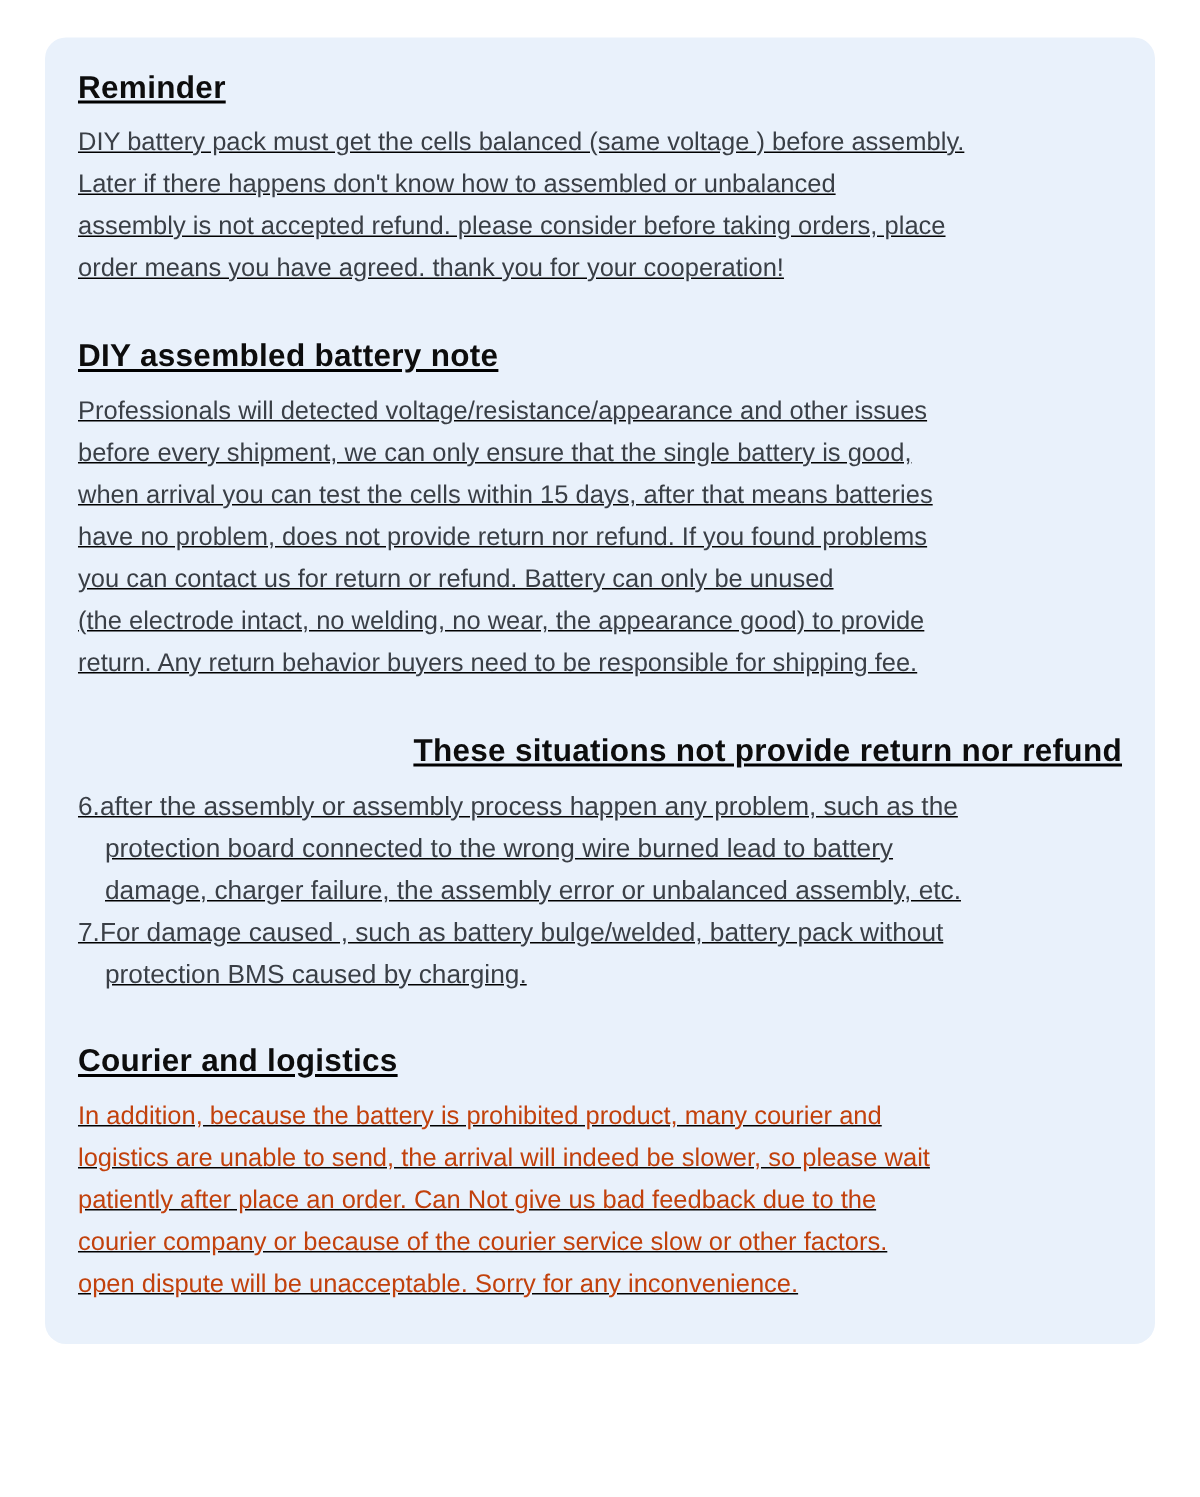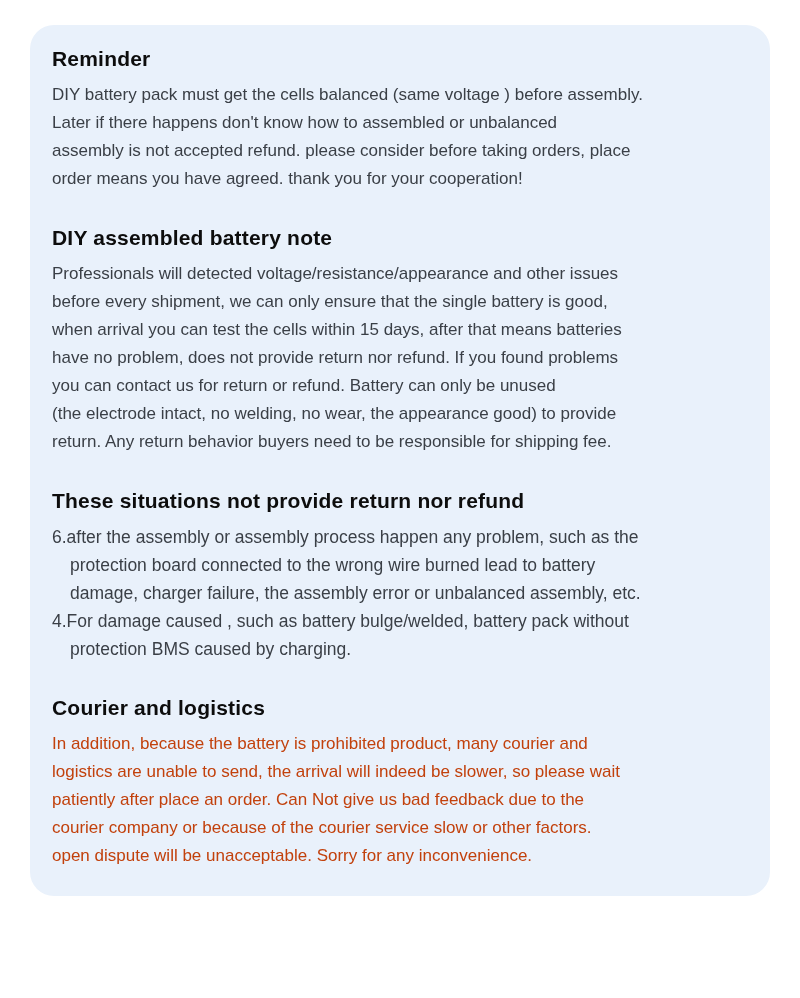--- a/index.html
+++ b/index.html
@@ -17,22 +17,23 @@
     background: #ffffff;
     overflow: hidden;
   }
   .card {
     position: absolute;
     left: 30px;
     top: 25px;
     width: 740px;
     box-sizing: border-box;
     background: #e9f1fb;
-    border-radius: 24px;
+    border-radius: 14px;
     padding: 21px 22px 26px 22px;
+    text-decoration: underline;
   }
   .section { margin: 0; }
   .section + .section { margin-top: 16px; }
   h2.heading {
     font-size: 21px;
     line-height: 26px;
     font-weight: bold;
     color: #0d0d0d;
     letter-spacing: 0.2px;
     margin: 32px 0 9px 0;
@@ -76,26 +77,26 @@
       <p class="body" style="color: rgb(58, 63, 70);">Professionals will detected voltage/resistance/appearance and other issues
 before every shipment, we can only ensure that the single battery is good,
 when arrival you can test the cells within 15 days, after that means batteries
 have no problem, does not provide return nor refund. If you found problems
 you can contact us for return or refund. Battery can only be unused
 (the electrode intact, no welding, no wear, the appearance good) to provide
 return. Any return behavior buyers need to be responsible for shipping fee.</p>
     </div>
 
     <div class="section">
-      <h2 class="heading" style="color: rgb(13, 13, 13);">These situations not provide return nor refund</h2>
+      <h2 class="heading" style="color: rgb(13, 13, 13); text-align: right;">These situations not provide return nor refund</h2>
       <div class="list">
         <p class="list-item" style="color: rgb(58, 63, 70);">6.after the assembly or assembly process happen any problem, such as the
 protection board connected to the wrong wire burned lead to battery
 damage, charger failure, the assembly error or unbalanced assembly, etc.</p>
-        <p class="list-item" style="color: rgb(58, 63, 70);">4.For damage caused , such as battery bulge/welded, battery pack without
+        <p class="list-item" style="color: rgb(58, 63, 70);">7.For damage caused , such as battery bulge/welded, battery pack without
 protection BMS caused by charging.</p>
       </div>
     </div>
 
     <div class="section">
       <h2 class="heading" style="color: rgb(13, 13, 13);">Courier and logistics</h2>
       <p class="body" style="color: #c2410c;">In addition, because the battery is prohibited product, many courier and
 logistics are unable to send, the arrival will indeed be slower, so please wait
 patiently after place an order. Can Not give us bad feedback due to the
 courier company or because of the courier service slow or other factors.

